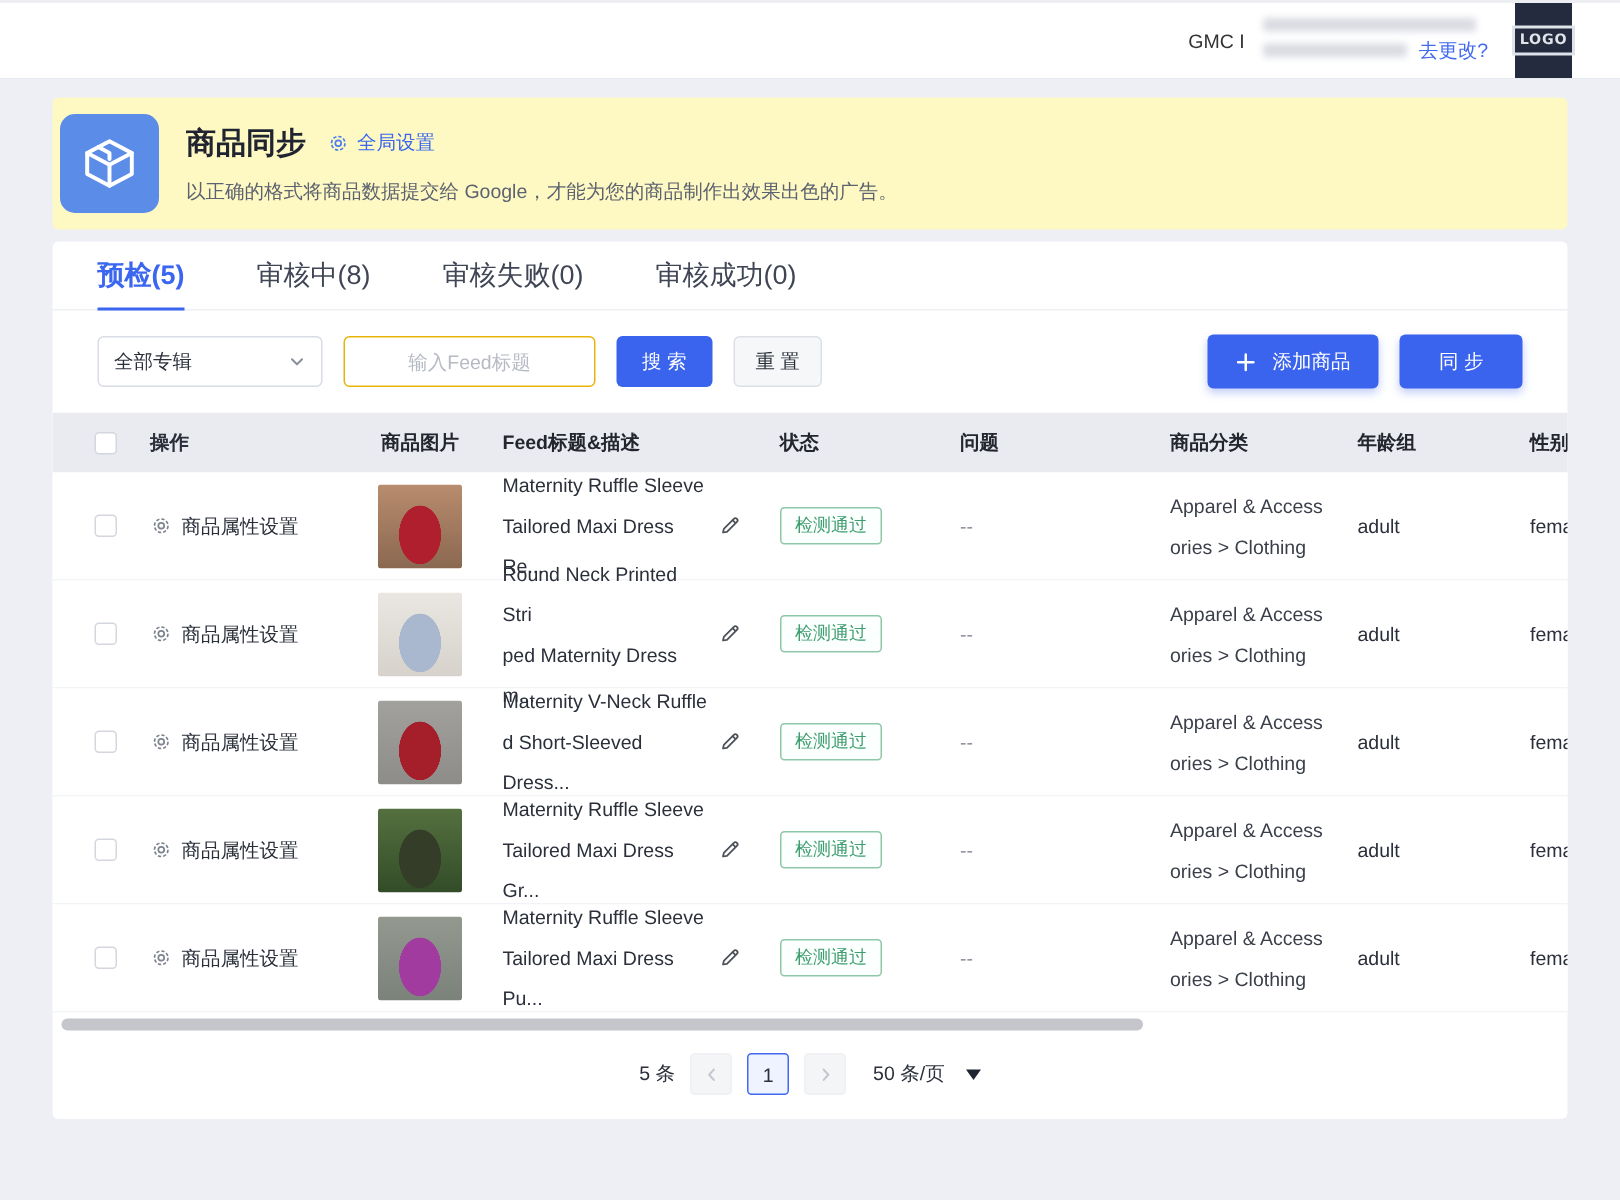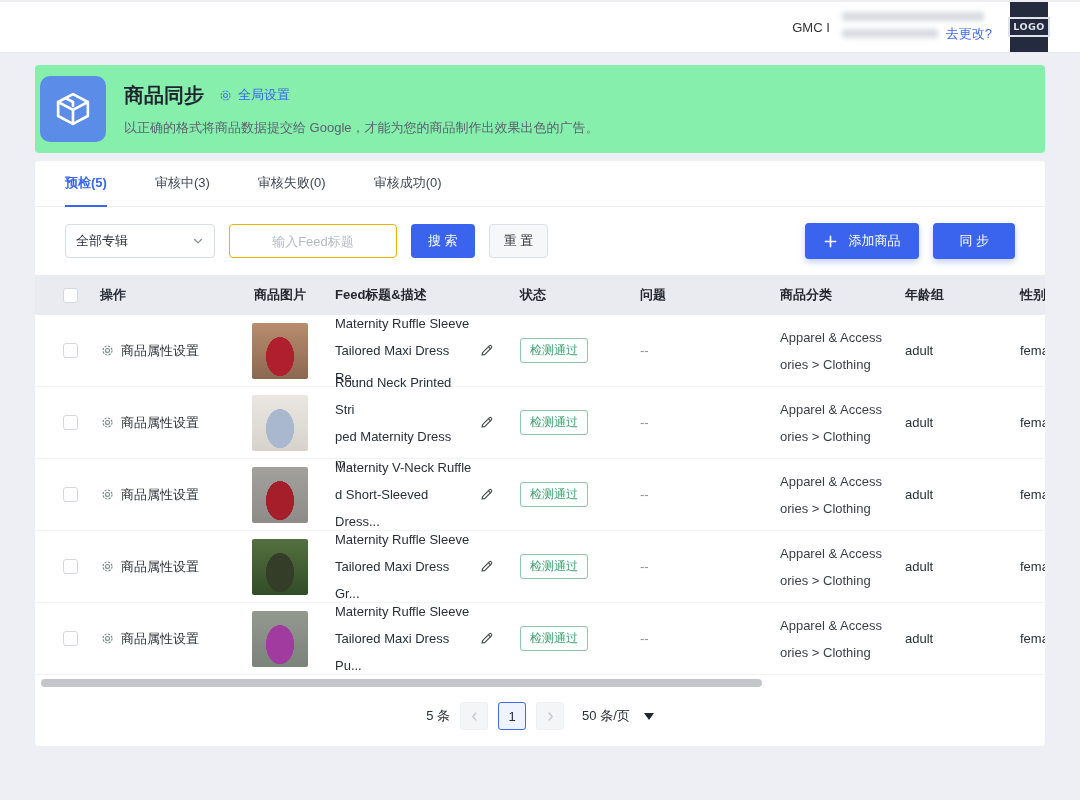--- a/index.html
+++ b/index.html
@@ -29,36 +29,36 @@
     display:flex; align-items:center; justify-content:center; flex:none;
   }
   .logo-inner {
     border:2px solid #dfe3ea; color:#dfe3ea; font-weight:bold;
     font-size:9.5px; padding:3px 3px; letter-spacing:.5px; line-height:1;
     font-family:"DejaVu Sans",sans-serif;
   }
   
   .content { padding:12px 35px 0; }
   .header-card {
-    background:#86efac; border-radius:4px; padding:11px 10px 11px 5px;
+    background:#fef9c3; border-radius:4px; padding:11px 10px 11px 5px;
     display:flex; gap:18px; align-items:center; height:88px;
   }
   .app-icon {
     width:66px; height:66px; background:#5b8ce8; border-radius:10px; flex:none;
     display:flex; align-items:center; justify-content:center;
   }
   .header-title-row { display:flex; align-items:center; gap:14px; }
   .page-title { font-size:20px; margin:0; color:#1f2430; font-weight:bold; }
   .global-settings { display:flex; align-items:center; gap:5px; color:#3a66f0; font-size:13px; cursor:pointer; }
   .desc { margin:10px 0 0; font-size:13px; color:#5c6270; }
   
   .table-card { background:#fff; border-radius:4px; margin-top:8px; padding-bottom:2px; }
   .tabs { display:flex; gap:48px; padding:0 30px; border-bottom:1px solid #edeff3; height:46px; }
   .tab {
-    display:flex; align-items:center; font-size:13px; color:#3f4554;
+    display:flex; align-items:center; font-size:18px; color:#3f4554;
     cursor:pointer; border-bottom:2px solid transparent; margin-bottom:-1px;
   }
   .tab.active { color:#3a66f0; font-weight:bold; border-bottom-color:#3a66f0; }
   .filterbar { display:flex; align-items:center; gap:14px; padding:16px 30px; }
   .select {
     width:150px; height:34px; border:1px solid #d8dce5; border-radius:4px; background:#fff;
     display:flex; align-items:center; justify-content:space-between; padding:0 10px;
     font-size:13px; color:#2a2f3a; cursor:pointer;
   }
   .text-input {
@@ -158,21 +158,21 @@
         </span>
       </div>
       <p class="desc">以正确的格式将商品数据提交给 Google，才能为您的商品制作出效果出色的广告。</p>
     </div>
   </div>
 
   <div class="table-card">
 
     <div class="tabs">
       <div class="tab active">预检(5)</div>
-      <div class="tab">审核中(3)</div>
+      <div class="tab">审核中(8)</div>
       <div class="tab">审核失败(0)</div>
       <div class="tab">审核成功(0)</div>
     </div>
 
     <div class="filterbar">
       <div class="select">
         <span>全部专辑</span>
         <svg width="12" height="12" viewBox="0 0 16 16" fill="none" stroke="#8b919c" stroke-width="1.8" stroke-linecap="round" stroke-linejoin="round">
             <path d="M3.5 6 L8 10.5 L12.5 6"></path>
           </svg>

